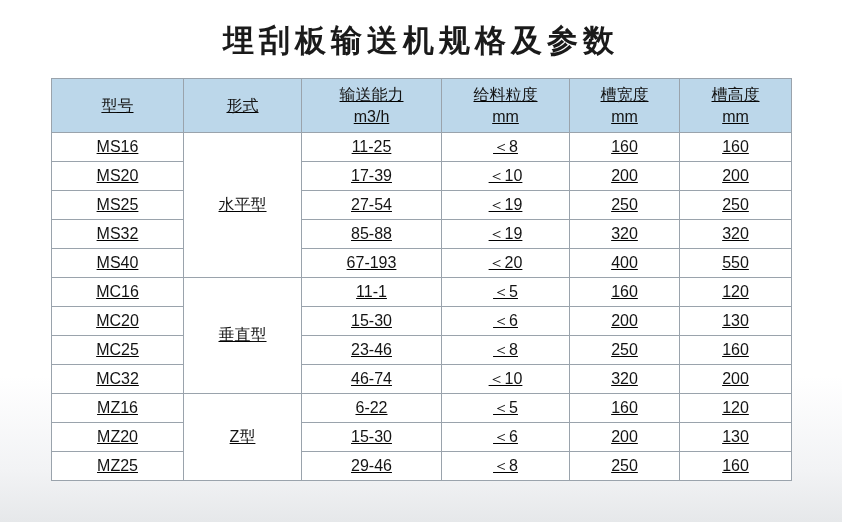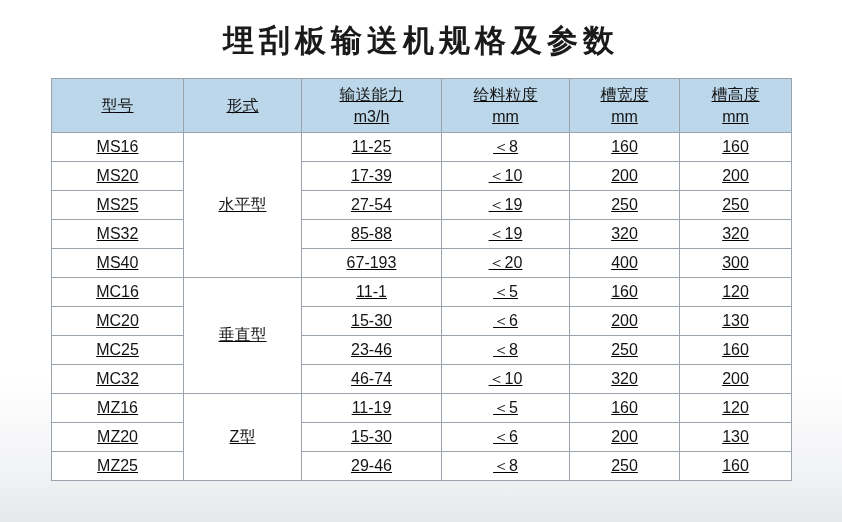--- a/index.html
+++ b/index.html
@@ -143,21 +143,21 @@
           <td>85-88</td>
           <td>＜19</td>
           <td>320</td>
           <td>320</td>
         </tr>
         <tr>
           <td>MS40</td>
           <td>67-193</td>
           <td>＜20</td>
           <td>400</td>
-          <td>300</td>
+          <td>550</td>
         </tr>
 
         <tr>
           <td>MC16</td>
           <td class="form-cell" rowspan="4">垂直型</td>
           <td>11-1</td>
           <td>＜5</td>
           <td>160</td>
           <td>120</td>
         </tr>
@@ -179,21 +179,21 @@
           <td>MC32</td>
           <td>46-74</td>
           <td>＜10</td>
           <td>320</td>
           <td>200</td>
         </tr>
 
         <tr>
           <td>MZ16</td>
           <td class="form-cell" rowspan="3">Z型</td>
-          <td>11-19</td>
+          <td>6-22</td>
           <td>＜5</td>
           <td>160</td>
           <td>120</td>
         </tr>
         <tr>
           <td>MZ20</td>
           <td>15-30</td>
           <td>＜6</td>
           <td>200</td>
           <td>130</td>

